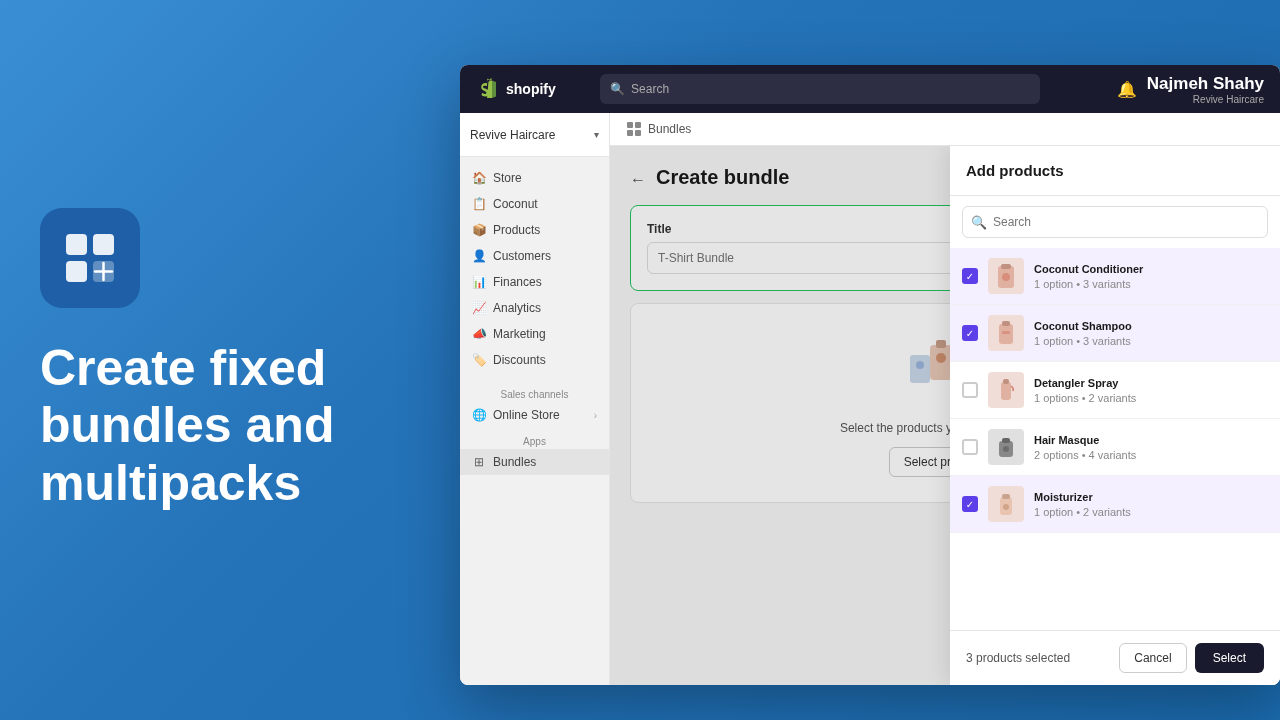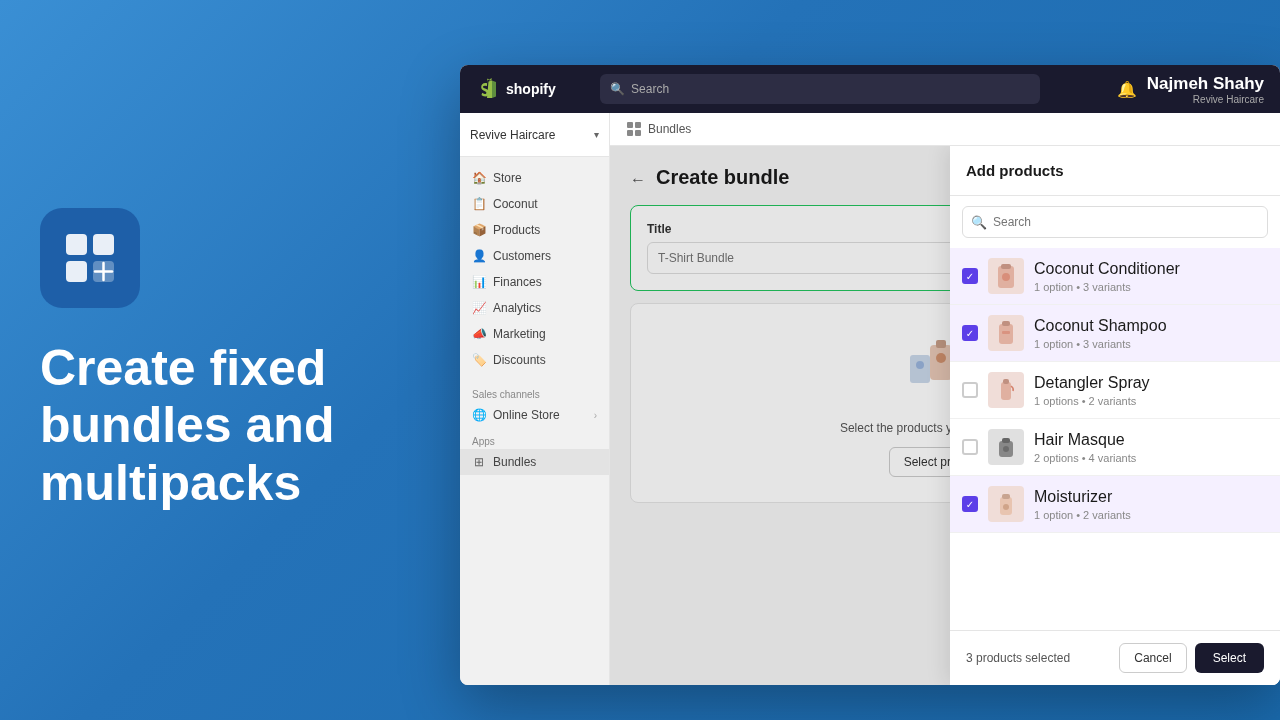--- a/index.html
+++ b/index.html
@@ -195,20 +195,21 @@
       color: #666;
       width: 14px;
       text-align: center;
     }
 
     .sidebar-section-label {
       font-size: 10px;
       color: #888;
       padding: 8px 12px 2px;
       font-weight: 500;
+      text-align: center;
     }
 
     .nav-item-chevron {
       margin-left: auto;
       color: #aaa;
       font-size: 10px;
     }
 
     
     .main-content {
@@ -433,22 +434,22 @@
     .product-thumb svg {
       width: 28px;
       height: 28px;
     }
 
     .product-info {
       flex: 1;
     }
 
     .product-name {
-      font-size: 16px;
-      font-weight: 400;
+      font-size: 11px;
+      font-weight: 700;
       color: #1a1a1a;
       line-height: 1.3;
     }
 
     .product-variants {
       font-size: 11px;
       color: #888;
       margin-top: 1px;
     }
 

